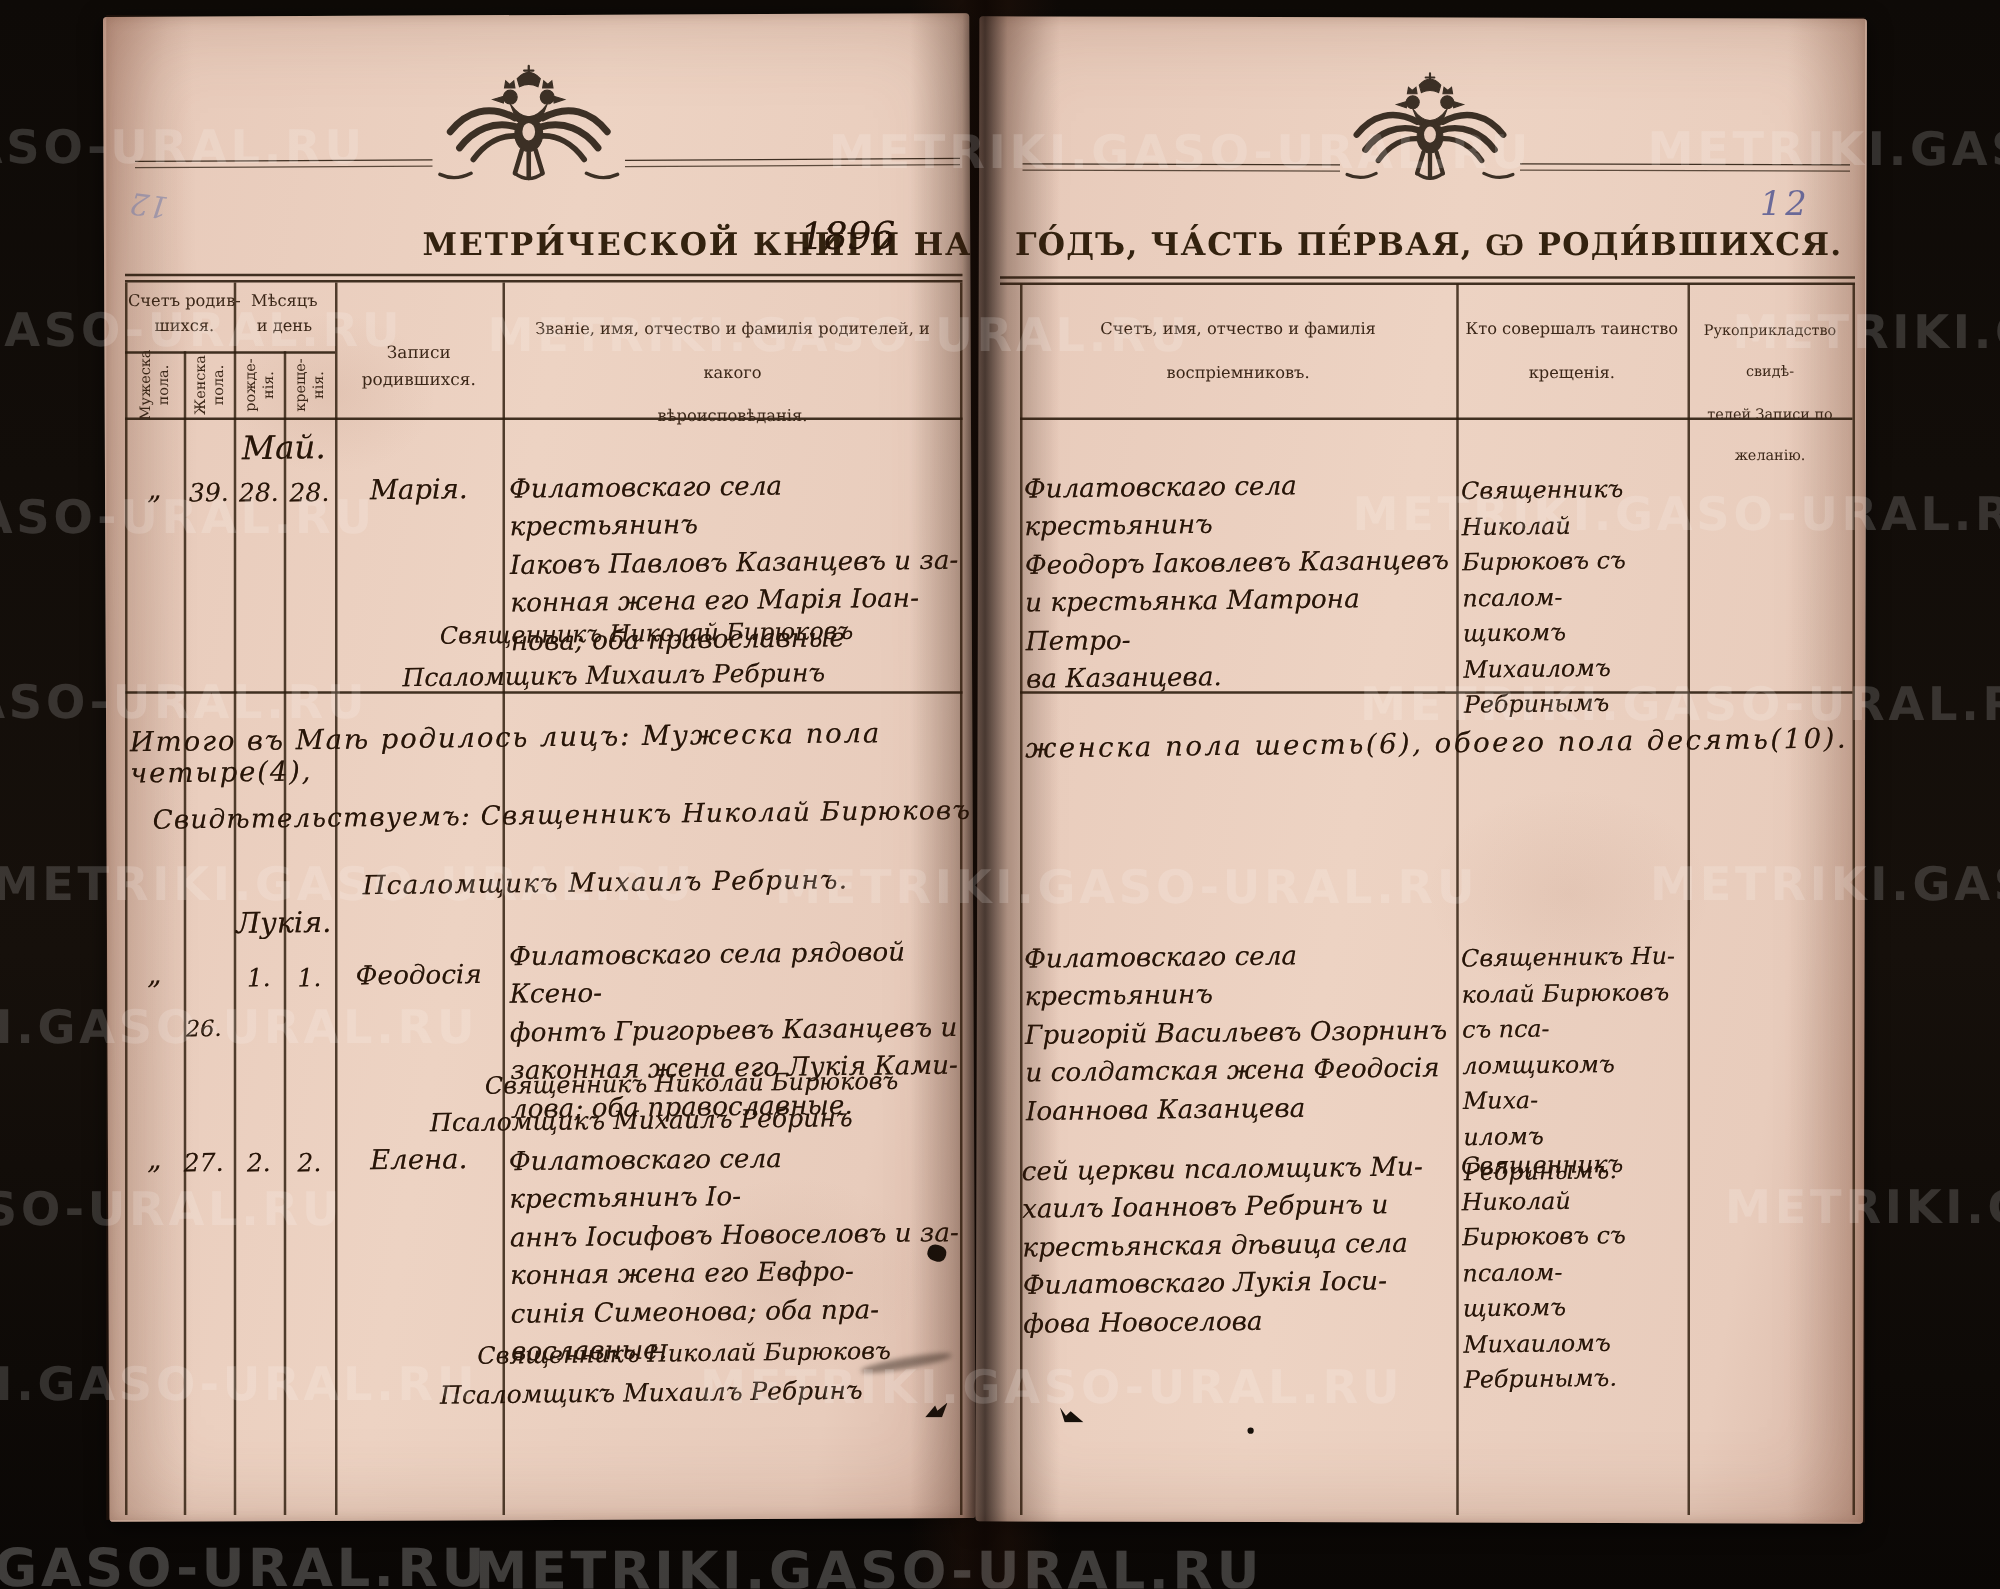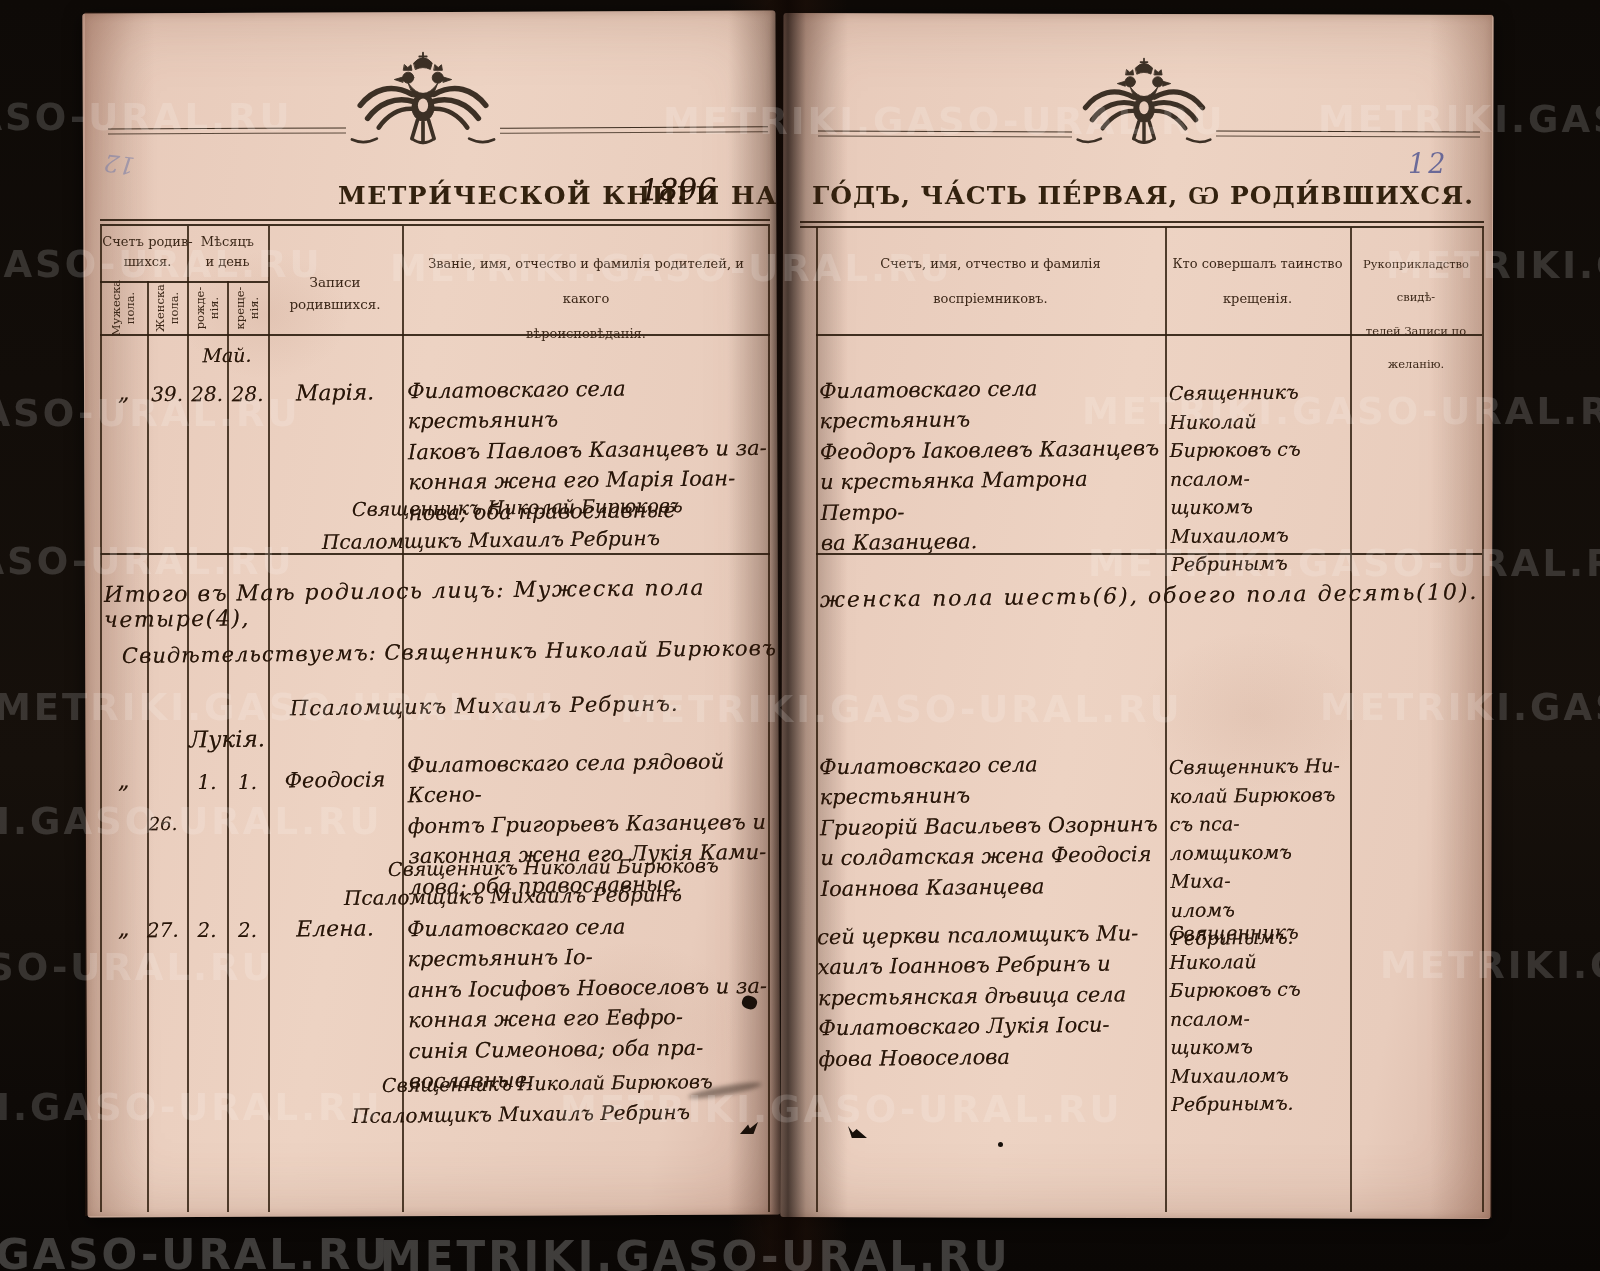--- a/index.html
+++ b/index.html
@@ -148,21 +148,21 @@
   <div class="t hdr c" style="left:268px;top:272px;width:134px;font-size:13.5px;">Записи родившихся.</div>
   <div class="t hdr pre c" style="left:404px;top:246px;width:364px;line-height:2.7;">Званіе, имя, отчество и фамилія родителей, и какого
 вѣроисповѣданія.</div>
   <div class="t hdr pre c" style="left:818px;top:246px;width:345px;line-height:2.7;">Счетъ, имя, отчество и фамилія
 воспріемниковъ.</div>
   <div class="t hdr pre c" style="left:1350px;top:248px;width:132px;font-size:11.5px;line-height:2.9;">Рукоприкладство свидѣ-
 телей Записи по желанію.</div>
   <div class="t hdr pre c" style="left:1167px;top:246px;width:181px;line-height:2.7;">Кто совершалъ таинство
 крещенія.</div>
 
-  <div class="t hw c" style="left:186px;top:344px;width:82px;font-size:19px;">Май.</div>
+  <div class="t hw c" style="left:186px;top:344px;width:82px;font-size:26px;">Май.</div>
   <div class="t hw c" style="left:100px;top:380px;width:47px;font-size:22px;">„</div>
   <div class="t hw c" style="left:147px;top:382px;width:40px;font-size:20px;">39.</div>
   <div class="t hw c" style="left:187px;top:382px;width:40px;font-size:20px;">28.</div>
   <div class="t hw c" style="left:227px;top:382px;width:41px;font-size:20px;">28.</div>
   <div class="t hw c" style="left:268px;top:380px;width:134px;font-size:22px;">Марія.</div>
   <div class="t hw pre" style="left:408px;top:374px;width:370px;font-size:21px;line-height:1.45;">Филатовскаго села крестьянинъ
 Іаковъ Павловъ Казанцевъ и за-
 конная жена его Марія Іоан-
 нова; оба православные</div>
   <div class="t hw" style="left:352px;top:496px;font-size:19px;">Священникъ Николай Бирюковъ</div>

